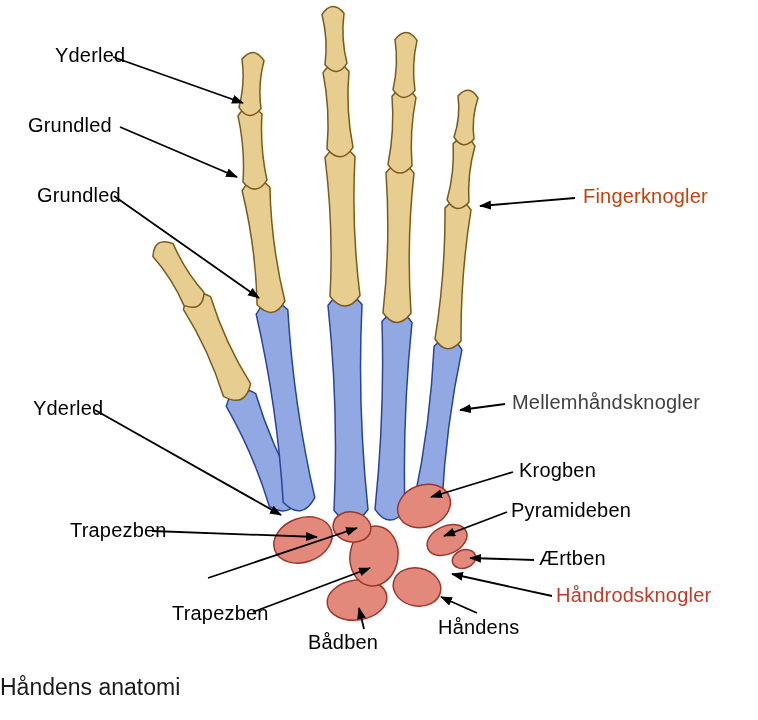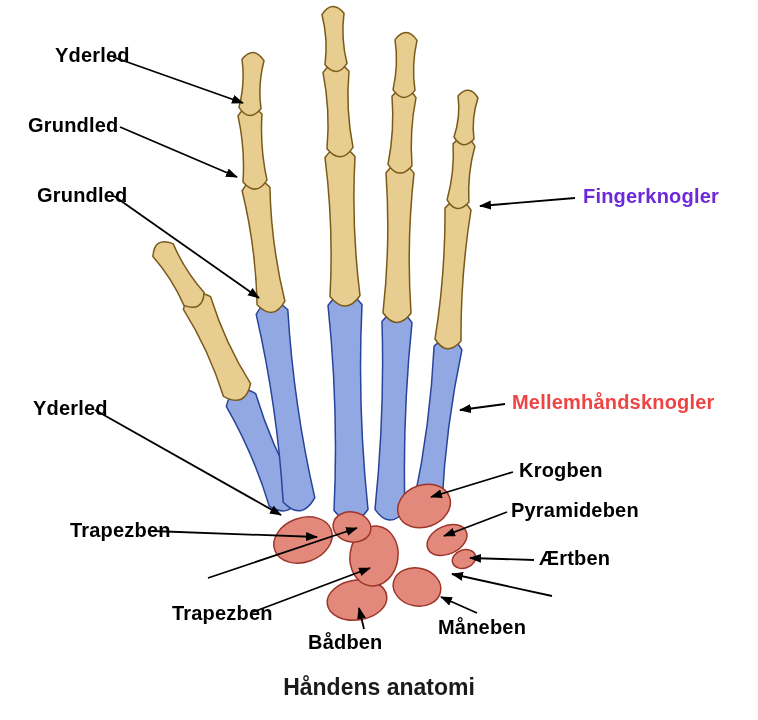--- a/index.html
+++ b/index.html
@@ -1,29 +1,29 @@
 <!DOCTYPE html>
 <html><head>
 <meta charset="utf-8">
 <style>
   html,body{margin:0;padding:0;background:#fff;}
   .stage{
     position:relative;width:758px;height:720px;background:#fff;
-    font-family:"Liberation Sans",sans-serif;overflow:hidden;font-weight:bold;
+    font-family:"Liberation Sans",sans-serif;overflow:hidden;
   }
   .stage svg{position:absolute;left:0;top:0;}
   .label{
     position:absolute;font-size:20px;line-height:1.1;color:#000;
     white-space:nowrap;letter-spacing:.2px;
   }
-  .c-tan{color:#6d28d9;}
-  .c-blue{color:#ef4444;}
+  .c-tan{color:#c2410c;}
+  .c-blue{color:#404040;}
   .c-red{color:#c13a28;}
   .title{
-    position:absolute;left:0;right:0;top:674px;text-align:center;
+    position:absolute;left:0;right:0;top:674px;text-align:left;
     font-size:23px;color:#1a1a1a;
   }
   .tan{fill:#e7cd90;stroke:#7a5a1a;stroke-width:1.5;stroke-linejoin:round;}
   .blue{fill:#92a8e2;stroke:#27439a;stroke-width:1.5;stroke-linejoin:round;}
   .red{fill:#e2897b;stroke:#9e352b;stroke-width:1.5;}
   .leader{stroke:#000;stroke-width:1.8;}
 </style>
 </head>
 <body>
 
@@ -86,18 +86,19 @@
   <div class="label" style="left:55px;top:44px">Yderled</div>
   <div class="label" style="left:28px;top:114px">Grundled</div>
   <div class="label" style="left:37px;top:184px">Grundled</div>
   <div class="label c-tan" style="left:583px;top:185px">Fingerknogler</div>
   <div class="label" style="left:33px;top:397px">Yderled</div>
   <div class="label c-blue" style="left:512px;top:391px">Mellemhåndsknogler</div>
   <div class="label" style="left:519px;top:459px">Krogben</div>
   <div class="label" style="left:511px;top:499px">Pyramideben</div>
   <div class="label" style="left:70px;top:519px">Trapezben</div>
   <div class="label" style="left:539px;top:547px">Ærtben</div>
+  <div class="label c-red" style="left:556px;top:584px">Håndrodsknogler</div>
   <div class="label" style="left:172px;top:602px">Trapezben</div>
   <div class="label" style="left:308px;top:631px">Bådben</div>
-  <div class="label" style="left:438px;top:616px">Måneben</div>
+  <div class="label" style="left:438px;top:616px">Håndens</div>
 
   <div class="title">Håndens anatomi</div>
 </div>
 
 </body></html>

